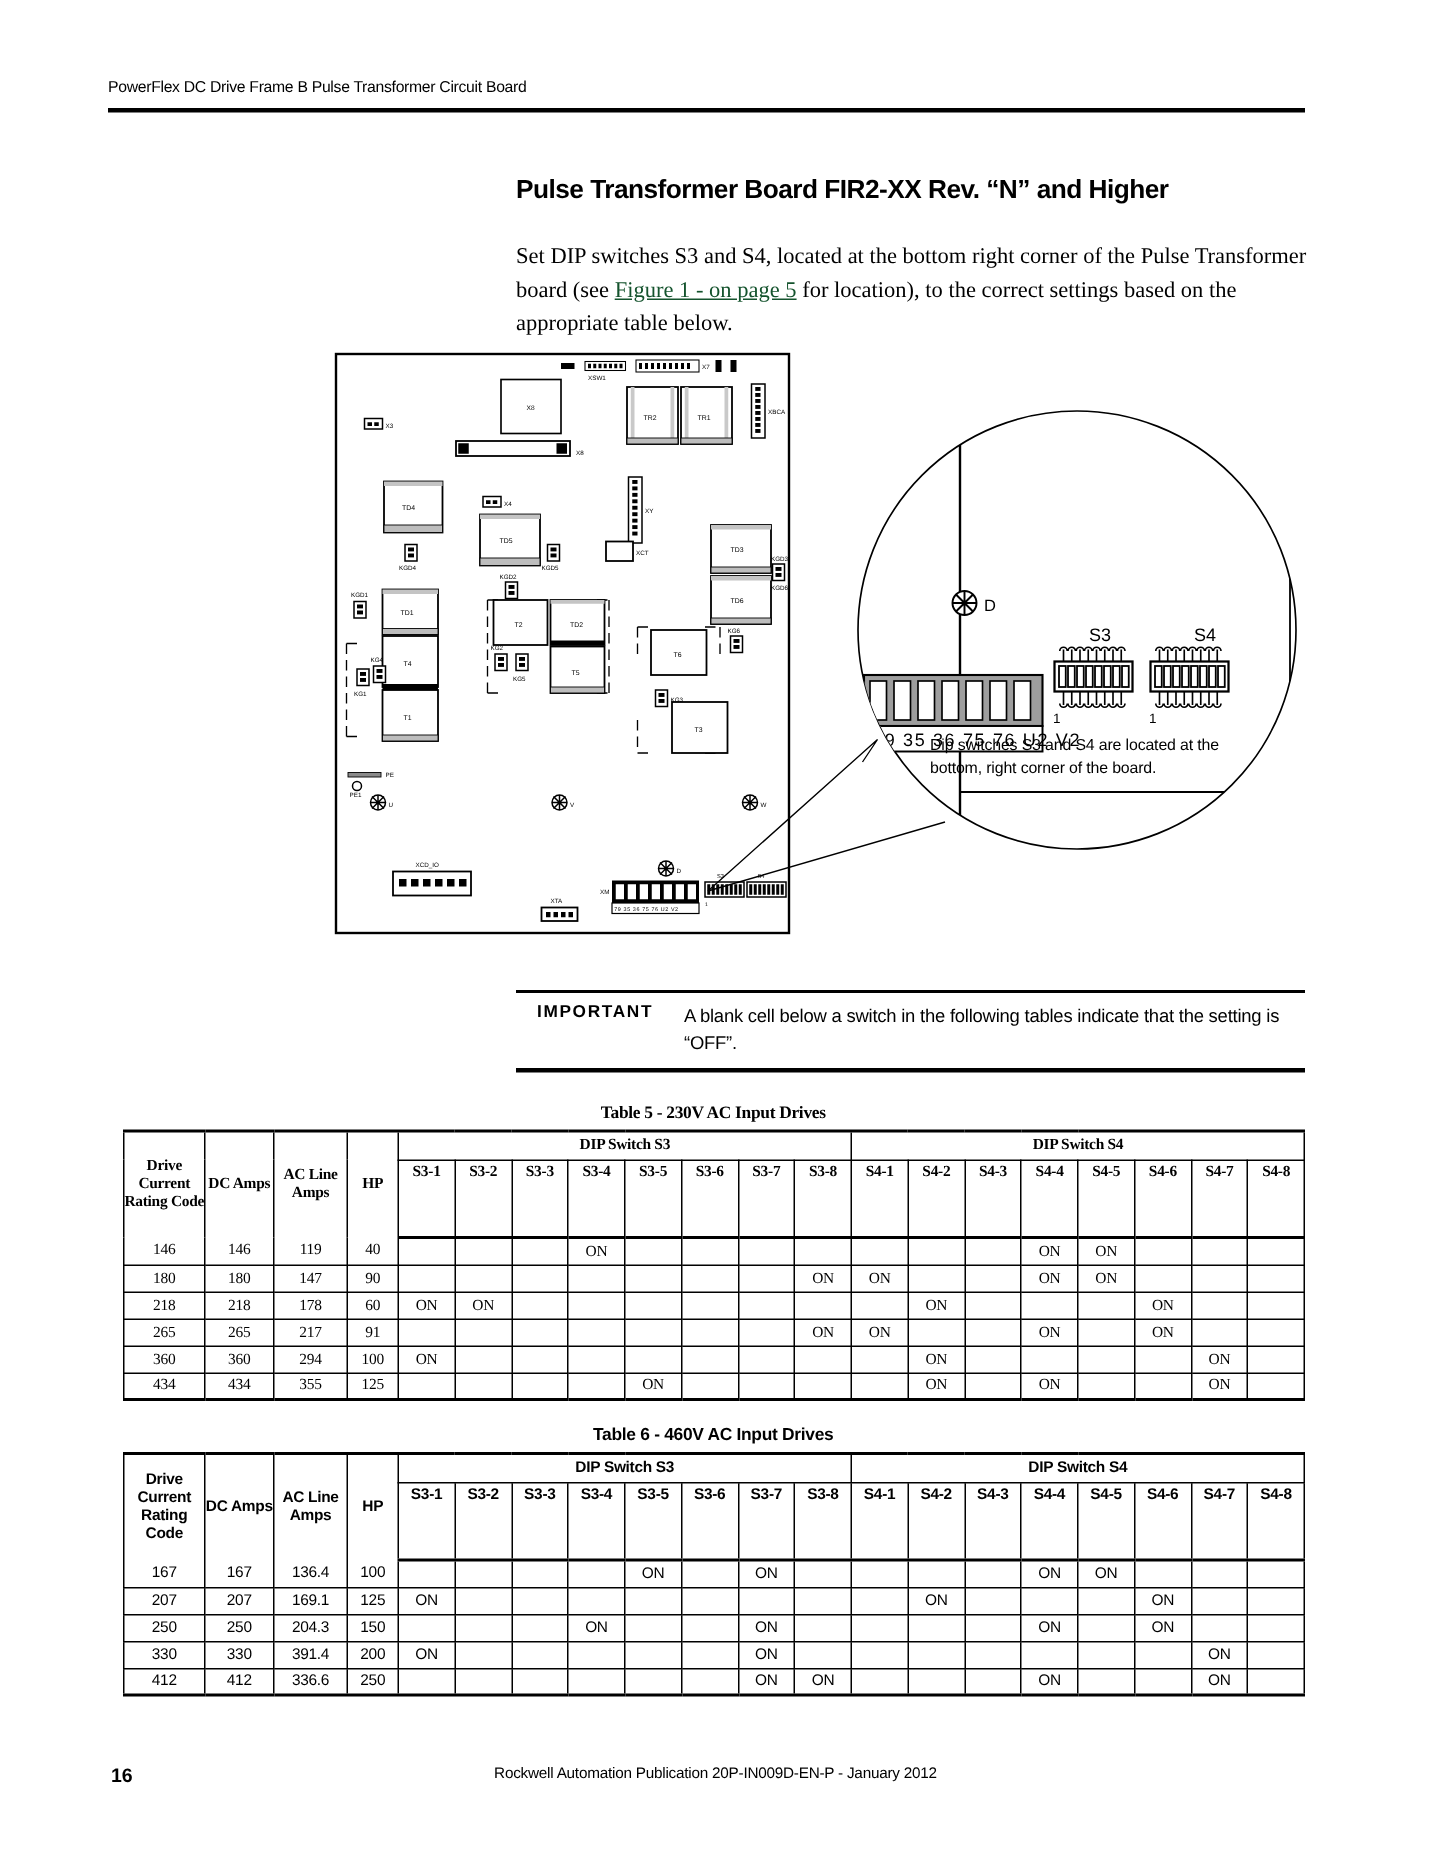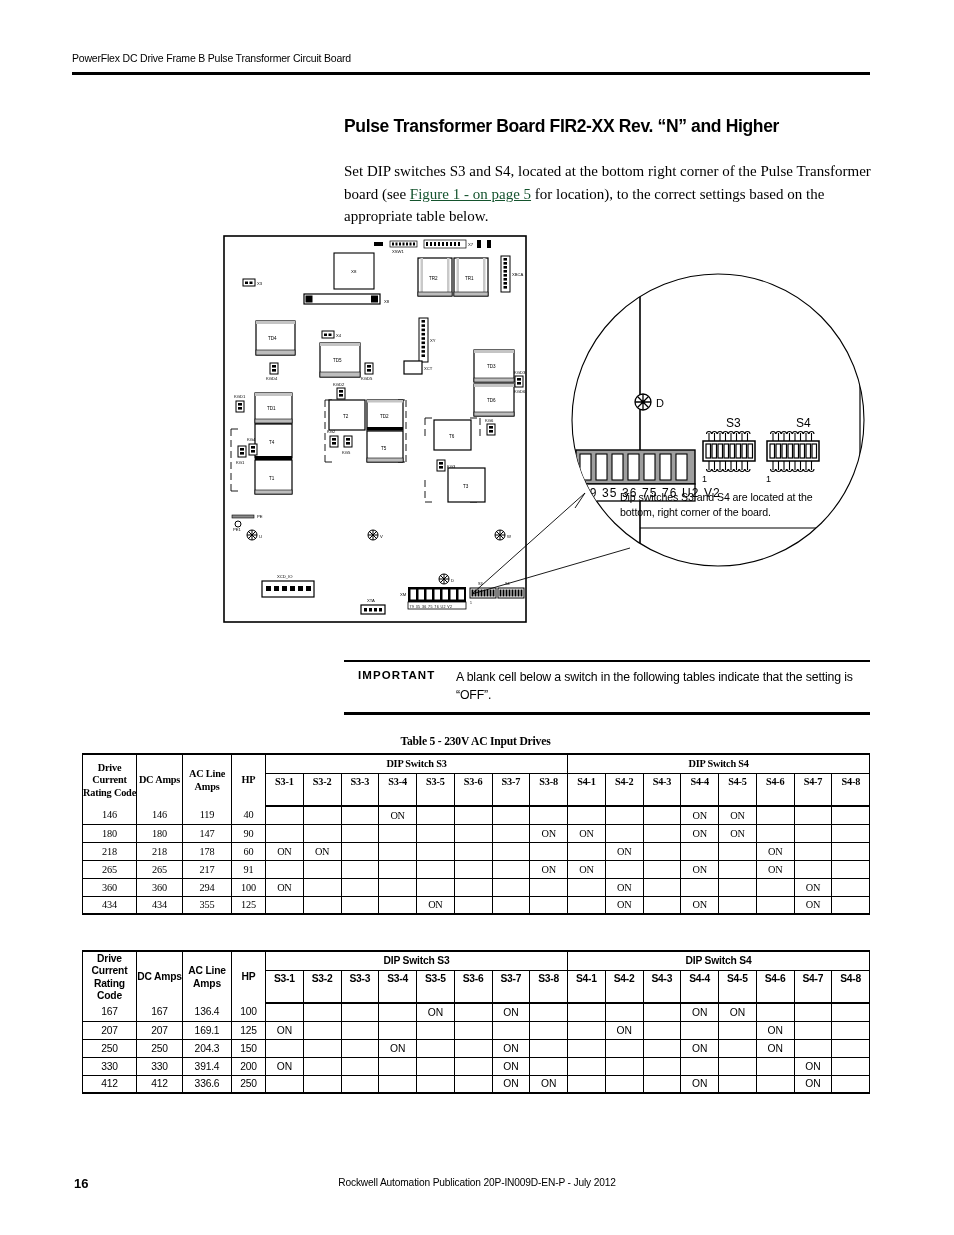--- a/index.html
+++ b/index.html
@@ -122,21 +122,21 @@
     vertical-align: middle;
     font-size: 10.3px;
     letter-spacing: -0.2px;
     padding: 0;
   }
   table.dip th {
     font-weight: bold;
     line-height: 1.18;
   }
   table.dip thead tr.grp th { height: 19px; }
-  table.dip thead tr.sub th { height: 33px; vertical-align: top; padding-top: 2px; }
+  table.dip thead tr.sub th { height: 52px; vertical-align: top; padding-top: 2px; }
   table.dip tbody td { height: 18px; font-weight: normal; }
 
   .tb-top { border-top: 2.4px solid #000 !important; }
   .tb-mid { border-bottom: 2.2px solid #000 !important; }
   .tb-bot { border-bottom: 2.4px solid #000 !important; }
   .row-line td { border-bottom: 0.8px solid #000; }
   .grp-label { border-bottom: 0.8px solid #000; }
   .stub-head { vertical-align: middle !important; }
   .hp-head { vertical-align: middle !important; }
 
@@ -806,20 +806,21 @@
           <td class="tb-bot"></td>
           <td class="tb-bot"></td>
           <td class="tb-bot">ON</td>
           <td class="tb-bot"></td>
         </tr>
       </tbody>
     </table>
 </div>
 
 <div class="table-block" id="table6-block">
+  <div class="table-caption">Table 6 - 460V AC Input Drives</div>
   <table class="dip" id="table6">
       <colgroup>
         <col style="width: 54px;">
         <col style="width: 46px;">
         <col style="width: 49px;">
         <col style="width: 34px;">
         <col style="width: 37.75px;">
         <col style="width: 37.75px;">
         <col style="width: 37.75px;">
         <col style="width: 37.75px;">
@@ -973,13 +974,13 @@
           <td class="tb-bot"></td>
           <td class="tb-bot"></td>
           <td class="tb-bot">ON</td>
           <td class="tb-bot"></td>
         </tr>
       </tbody>
     </table>
 </div>
 
 <div class="pagenum">16</div>
-<div class="footer-text">Rockwell Automation Publication 20P-IN009D-EN-P - July 2012</div>
+<div class="footer-text">Rockwell Automation Publication 20P-IN009D-EN-P - January 2012</div>
 
 </body></html>

